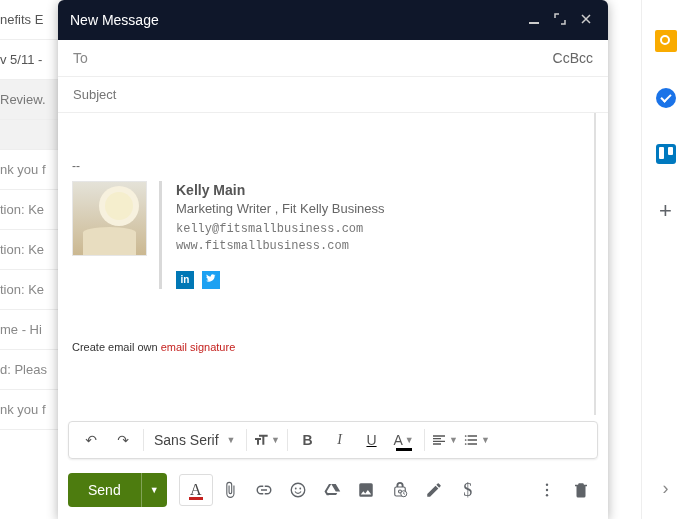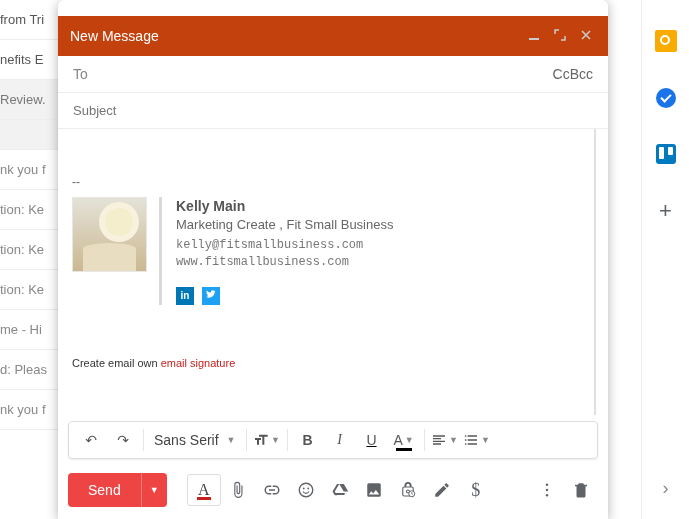--- a/index.html
+++ b/index.html
@@ -6,21 +6,21 @@
   body { font-family: Arial, Helvetica, sans-serif; width: 689px; height: 519px; position: relative; background: #fff; overflow: hidden; }
 
   
   .inbox-bg { position: absolute; left: 0; top: 0; width: 60px; height: 519px; z-index: 0; font-size: 13px; color: #555; }
   .inbox-row { border-bottom: 1px solid #eee; height: 40px; display: flex; align-items: center; padding-left: 0; overflow: hidden; white-space: nowrap; }
   .inbox-row.shaded { background: #f2f2f2; color: #787878; }
   .inbox-row.light { color: #888; }
 
   
   .compose { position: absolute; left: 58px; top: 0; width: 550px; height: 519px; background: #fff; box-shadow: 0 2px 12px rgba(0,0,0,0.3); z-index: 5; display: flex; flex-direction: column; border-radius: 6px 6px 0 0; overflow: hidden; }
-  .compose-header { background: #c2410c; height: 40px; display: flex; align-items: center; padding: 0 12px; color: #fff; margin-top: 16px; }
+  .compose-header { background: #0f172a; height: 40px; display: flex; align-items: center; padding: 0 12px; color: #fff; }
   .compose-header-title { font-size: 14px; flex: 1; }
   .compose-header-act { width: 20px; color: #ccc; cursor: pointer; text-align: center; font-size: 12px; margin-left: 6px; }
   .compose-header-act svg { width: 12px; height: 12px; fill: #ccc; }
 
   .row-field { display: flex; align-items: center; border-bottom: 1px solid #eee; padding: 10px 15px; }
   .row-field-label { color: #888; font-size: 14px; }
   .row-field-input { flex: 1; border: none; outline: none; font-size: 13px; }
   .cc-bcc { color: #666; font-size: 14px; cursor: pointer; }
 
   .body-area { flex: 1; padding: 14px 14px 10px 14px; border-right: 2px solid #e0e0e0; margin-right: 12px; overflow: hidden; font-size: 13px; color: #333; }
@@ -48,21 +48,21 @@
   .fmt-sep { width: 1px; height: 22px; background: #e6e6e6; margin: 0 4px; }
   .fmt-font { display:flex; align-items:center; padding: 0 6px; font-size: 14px; color: #444; cursor: pointer; }
   .caret { margin-left: 8px; color:#888; font-size: 9px; }
   .underline-a { text-decoration: underline; text-decoration-color:#000; }
   .color-a { position: relative; }
   .color-a::after { content:""; position:absolute; bottom:4px; left:8px; right:8px; height:3px; background:#000; }
   .wide-btn svg { width:16px; height:16px; fill:#555; }
 
   
   .action-bar { display: flex; align-items: center; padding: 8px 10px 12px 10px; }
-  .send-wrap { display: flex; background:#ef4444; border-radius:4px; overflow:hidden; margin-right: 20px; }
+  .send-wrap { display: flex; background:#4d7c0f; border-radius:4px; overflow:hidden; margin-right: 12px; }
   .send-btn { color:#fff; padding: 9px 20px; font-size:14px; font-weight:500; cursor:pointer; }
   .send-more { color:#fff; width:26px; display:flex; align-items:center; justify-content:center; border-left:1px solid rgba(255,255,255,0.3); cursor:pointer; font-size:9px; }
   .act-btn { width: 34px; height: 32px; display:flex; align-items:center; justify-content:center; color:#5f6368; cursor:pointer; font-size: 17px; }
   .act-btn svg { width:18px; height:18px; fill:#5f6368; }
   .act-btn.box-underline { position:relative; }
   .act-btn.box-underline .glyph { font-family: Georgia, serif; font-size:16px; color:#444; }
   .act-btn.box-underline::after { content:""; position:absolute; bottom:5px; left:9px; right:9px; height:3px; background:#c5221f; }
   .act-btn.box { border:1px solid #ddd; border-radius:3px; }
   .spacer { flex:1; }
 
@@ -77,24 +77,24 @@
   .sp-trello::before { content:""; position:absolute; top:3px; left:3px; width:5px; height:12px; background:#fff; border-radius:1px; }
   .sp-trello::after { content:""; position:absolute; top:3px; right:3px; width:5px; height:8px; background:#fff; border-radius:1px; }
   .sp-plus { color:#5f6368; font-size:22px; font-weight:300; }
   .sp-chev { color:#888; font-size:18px; cursor:pointer; position:absolute; bottom:20px; }
 </style>
 </head>
 <body>
 
 <div class="inbox-bg">
   <div class="inbox-row">
-      <span>from Tri</span>
+      <span>nefits E</span>
     </div>
   <div class="inbox-row">
-      <span>nefits E</span>
+      <span>v 5/11 -</span>
     </div>
   <div class="inbox-row shaded">
       <span>Review.</span>
     </div>
   <div class="inbox-row shaded" style="height:30px"></div>
   <div class="inbox-row light">
       <span>nk you f</span>
     </div>
   <div class="inbox-row light">
       <span>tion: Ke</span>
@@ -143,21 +143,21 @@
   </div>
 
   <div class="body-area">
     <div style="height:32px"></div>
     <div class="sig-sep">--</div>
     <div class="sig-wrap">
       <div class="avatar"></div>
       <div class="sig-divider"></div>
       <div class="sig-text">
         <div class="sig-name">Kelly Main</div>
-        <div class="sig-title">Marketing Create , Fit Small Business</div>
+        <div class="sig-title">Marketing Writer , Fit Kelly Business</div>
         <div style="height:4px"></div>
         <div class="sig-line">kelly@fitsmallbusiness.com</div>
         <div class="sig-line">www.fitsmallbusiness.com</div>
         <div class="sig-social">
           <span class="soc-btn soc-li">in</span>
           <span class="soc-btn soc-tw"><svg viewBox="0 0 24 24" width="10" height="10" fill="#fff">
                 <path d="M23 5.1c-.8.4-1.7.6-2.6.8.9-.6 1.6-1.4 2-2.5-.9.5-1.9.9-2.9 1.1C18.6 3.6 17.4 3 16 3c-2.5 0-4.5 2-4.5 4.5 0 .4 0 .7.1 1C7.7 8.3 4.1 6.4 1.7 3.4c-.4.7-.6 1.4-.6 2.3 0 1.6.8 3 2 3.8-.7 0-1.5-.2-2.1-.6v.1c0 2.2 1.6 4 3.6 4.5-.4.1-.8.2-1.2.2-.3 0-.6 0-.8-.1.6 1.8 2.3 3.1 4.3 3.2-1.6 1.2-3.6 2-5.7 2H0c2.1 1.3 4.6 2.1 7.3 2.1 8.7 0 13.5-7.2 13.5-13.5v-.6c.9-.7 1.7-1.5 2.2-2.7z"></path>
               </svg></span>
         </div>
       </div>

